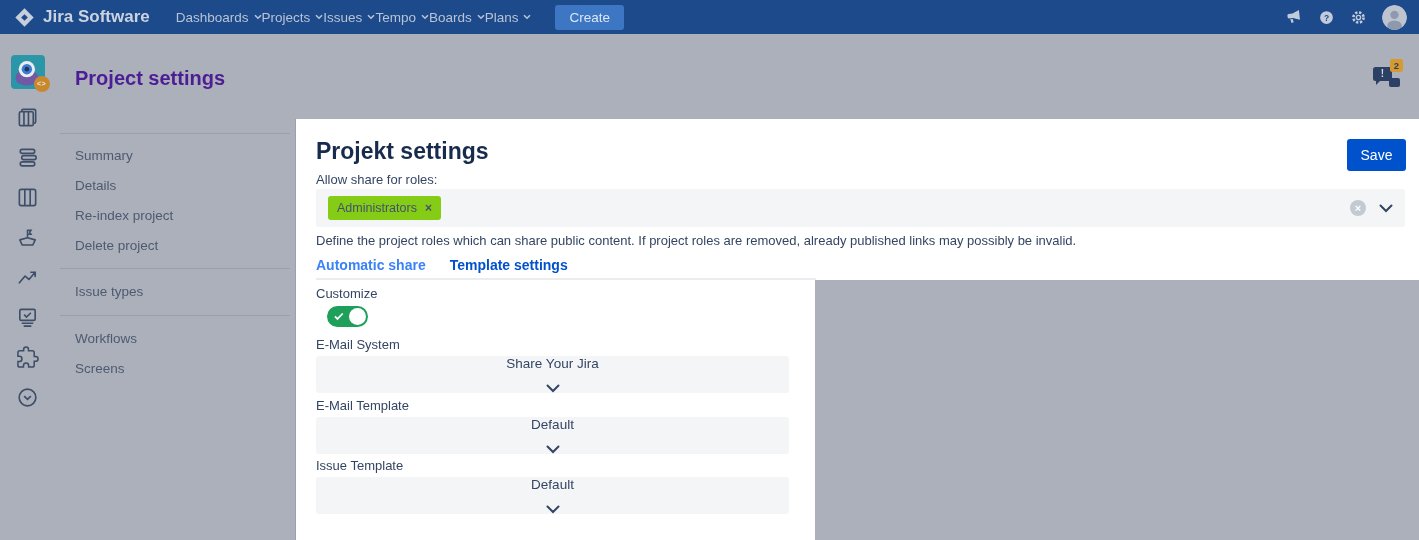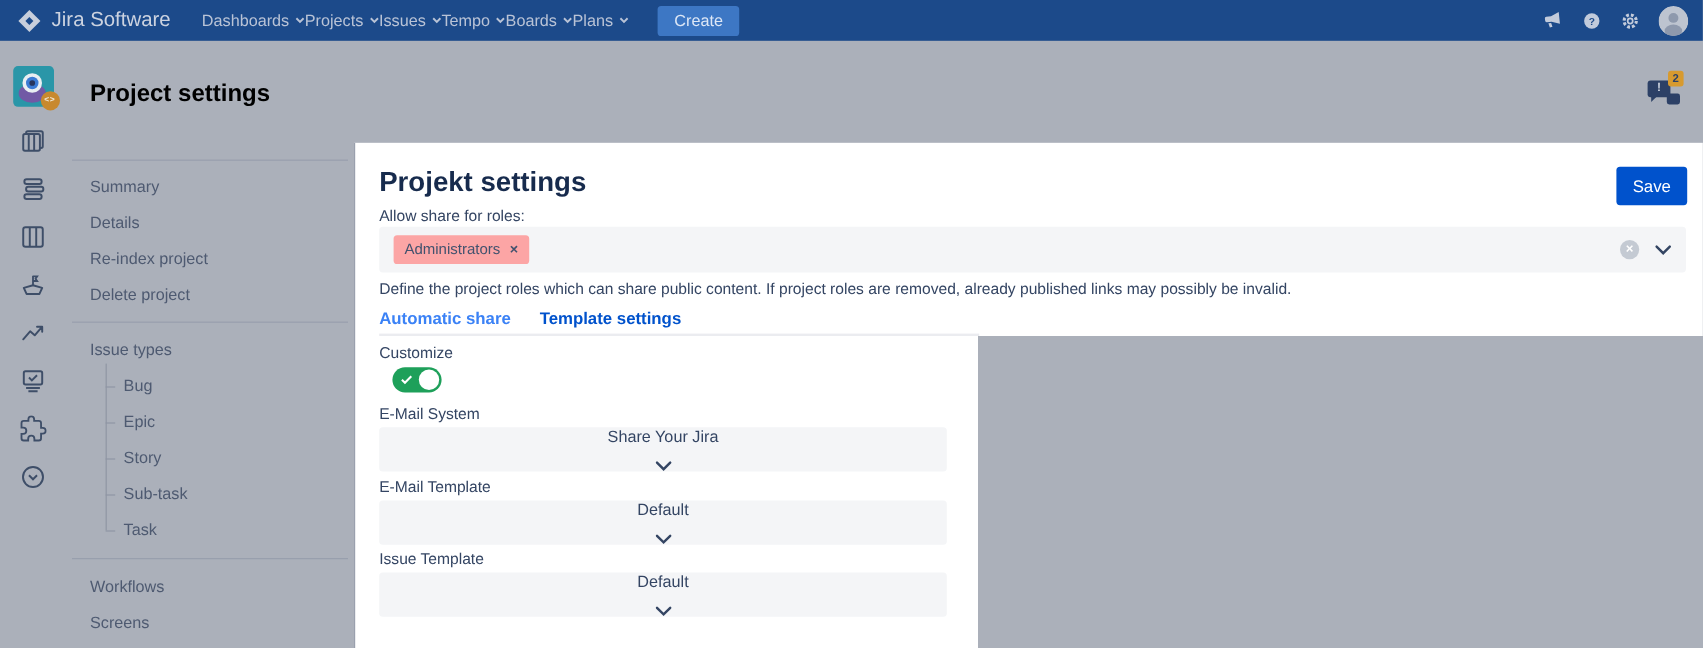--- a/index.html
+++ b/index.html
@@ -2,38 +2,38 @@
 <html><head>
 <meta charset="utf-8">
 <style>
   * { margin:0; padding:0; box-sizing:border-box; }
   html,body { width:1419px; height:540px; overflow:hidden; background:#abb0ba;
     font-family:"Liberation Sans", sans-serif; }
 
   
   .topnav { position:absolute; left:0; top:0; width:100%; height:34px; background:#1c4a8a;
     display:flex; align-items:center; padding-left:14px; z-index:30; }
-  .brand { display:flex; align-items:center; gap:8px; color:#ccd3e0; font-size:17px; font-weight:400; }
+  .brand { display:flex; align-items:center; gap:8px; color:#ccd3e0; font-size:17px; font-weight:700; }
   .nav-items { display:flex; margin-left:26px; align-items:center; }
   .nav-item { display:flex; align-items:center; gap:5px; color:#b9c3d6; font-size:13.5px; cursor:pointer; }
   .create-btn { margin-left:24px; background:#3d77c4; color:#dde7f6; font-size:13.5px;
     padding:5px 14px; border-radius:3px; border:none; cursor:pointer; }
   .nav-spacer { flex:1; }
   .search-wrap { position:relative; margin-right:16px; }
   .search-wrap input { width:170px; height:25px; background:#163a67; border:1px solid #2d5694;
     border-radius:3px; color:#c3cede; font-size:13px; padding:0 28px 0 10px; outline:none;
     font-family:"Liberation Sans", sans-serif; }
   .search-wrap input::placeholder { color:#93a7c6; }
   .search-wrap svg { position:absolute; right:7px; top:4px; color:#b7c3d8; }
   .nav-icons { display:flex; align-items:center; gap:15px; margin-right:12px; color:#c2cbdb; }
   .nav-icons > * { cursor:pointer; }
 
   
   .page { position:absolute; left:0; top:34px; width:1419px; height:506px; background:#abb0ba; }
-  .page-title { position:absolute; left:75px; top:33px; font-size:20px; font-weight:700; color:#000000; }
+  .page-title { position:absolute; left:75px; top:33px; font-size:20px; font-weight:700; color:#4c1d95; }
   .feedback { position:absolute; right:16px; top:25px; width:32px; height:29px; }
   .fb-bubble { position:absolute; left:2px; top:8px; width:19px; height:14px; background:#2c4066;
     border-radius:2.5px; color:#cfd5e0; font-size:10px; font-weight:700; text-align:center; line-height:14px; }
   .fb-bubble:after { content:""; position:absolute; left:3px; bottom:-4px; border:4px solid transparent;
     border-top-color:#2c4066; border-left-color:#2c4066; }
   .fb-bubble2 { position:absolute; right:3px; bottom:1px; width:11px; height:9px; background:#2c4066; border-radius:2px; }
   .fb-badge { position:absolute; right:0; top:0; width:13px; height:13px; background:#d79a2f; border-radius:2.5px;
     color:#2c4066; font-size:9.5px; font-weight:700; text-align:center; line-height:13px; }
 
   
@@ -62,21 +62,21 @@
     border-left:1px solid #9aa0ad; z-index:5; }
   .dialog-col { position:absolute; left:295px; top:246px; width:520px; bottom:0; background:#fff;
     border-left:1px solid #9aa0ad; z-index:5; }
   .dlg-title { position:absolute; left:20px; top:19px; font-size:23px; font-weight:700; color:#172b4d; }
   .save-btn { position:absolute; right:13px; top:20px; width:59px; height:32px; background:#0052cc;
     color:#fff; font-size:14px; border:none; border-radius:3px; cursor:pointer;
     font-family:Liberation Sans, sans-serif; }
   .roles-label { position:absolute; left:20px; top:53px; font-size:13px; color:#344563; }
   .roles-select { position:absolute; left:20px; right:14px; top:70px; height:38px; background:#f4f5f7;
     border-radius:3px; display:flex; align-items:center; padding:0 12px; cursor:pointer; }
-  .role-tag { background:#fca5a5; border-radius:3px; padding:5px 9px; font-size:12.5px; color:#42526e;
+  .role-tag { background:#84cc16; border-radius:3px; padding:5px 9px; font-size:12.5px; color:#42526e;
     display:flex; align-items:flex-end; }
   .tag-x { margin-left:8px; font-weight:700; font-size:12px; cursor:pointer; }
   .roles-spacer { flex:1; }
   .clear-circle { width:16px; height:16px; background:#c4cad3; border-radius:50%; color:#fff;
     font-size:11px; font-weight:700; line-height:16px; text-align:center; cursor:pointer; }
   .roles-chevron { margin-left:13px; color:#344563; }
   .dlg-desc { position:absolute; left:20px; top:114px; font-size:13px; color:#344563; }
   .tabs-border { position:absolute; left:20px; bottom:0; width:500px; height:2px; background:#ebecf0; }
   .tabs { position:absolute; left:20px; bottom:0; display:flex; gap:24px; z-index:2; }
   .tab { font-size:14px; font-weight:700; padding-bottom:7px; cursor:pointer; color:#3b82f6; }
@@ -224,27 +224,20 @@
     <div class="mdivider"></div>
     <ul class="sec1">
       <li>Summary</li>
       <li>Details</li>
       <li>Re-index project</li>
       <li>Delete project</li>
     </ul>
     <div class="mdivider"></div>
     <ul class="sec2">
       <li>Issue types</li>
-      <ul class="children">
-        <li>Bug</li>
-        <li>Epic</li>
-        <li>Story</li>
-        <li>Sub-task</li>
-        <li>Task</li>
-      </ul>
     </ul>
     <div class="mdivider"></div>
     <ul class="sec3">
       <li>Workflows</li>
       <li>Screens</li>
     </ul>
   </div>
 
   <div class="dialog-top">
     <div class="dlg-title">Projekt settings</div>

